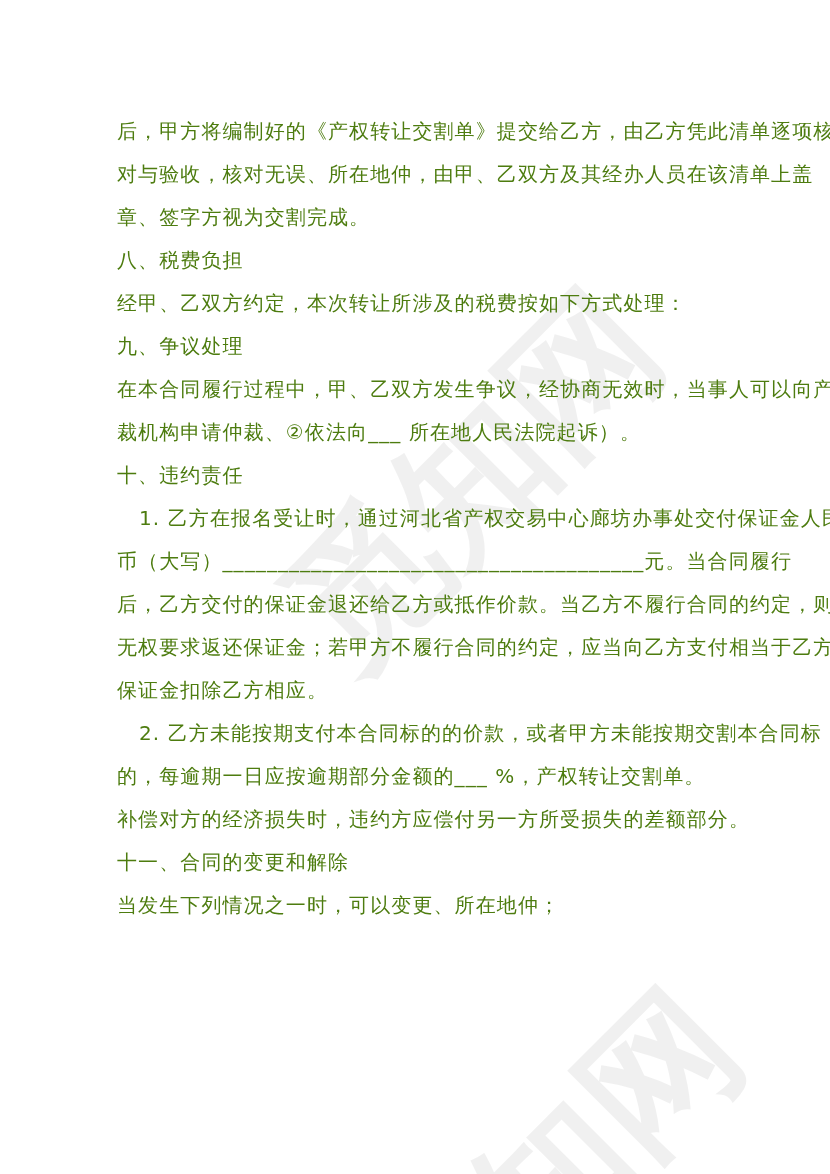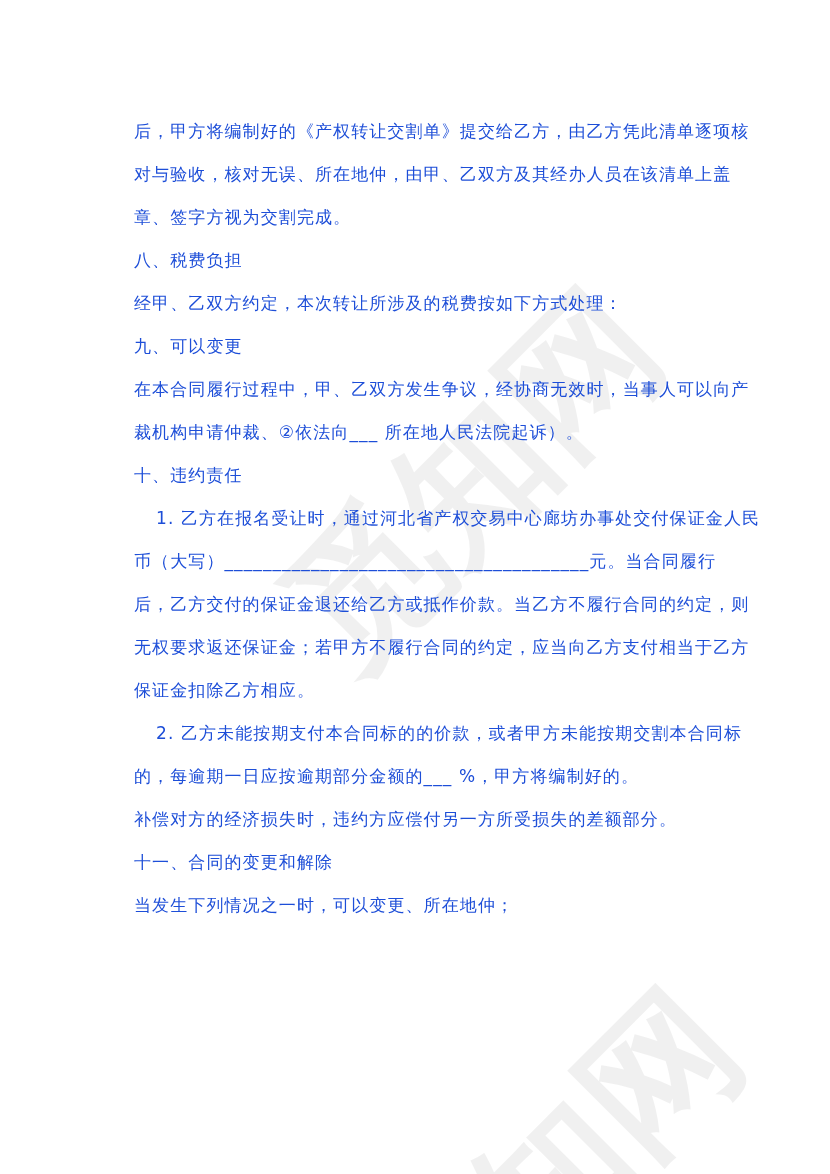--- a/index.html
+++ b/index.html
@@ -2,24 +2,24 @@
 <html><head>
 <meta charset="utf-8">
 <style>
   html, body { margin: 0; padding: 0; background: #ffffff; }
   body { width: 830px; height: 1174px; position: relative; overflow: hidden; }
   .page {
     position: absolute; left: 0; top: 0; width: 830px; height: 1174px;
     background: #ffffff;
   }
   .content {
-    position: absolute; left: 134px; top: 110px; width: 600px;
+    position: absolute; left: 117px; top: 110px; width: 600px;
     font-family: "DejaVu Sans", "Liberation Sans", sans-serif;
-    font-size: 17px;
-    color: #1d4ed8;
+    font-size: 20px;
+    color: #4d7c0f;
     line-height: 43px;
     letter-spacing: 1.1px;
   }
   .line { white-space: nowrap; height: 43px; display: block; }
   .indent { padding-left: 22px; text-align: right; }
   .watermark {
     position: absolute; pointer-events: none;
     font-family: "DejaVu Sans", sans-serif; font-weight: bold;
     color: rgba(0,0,0,0.06);
     transform: rotate(-45deg);
@@ -34,28 +34,28 @@
 <div class="page">
   <div class="watermark wm1">觅知网</div>
   <div class="watermark wm2">觅知网</div>
 
   <div class="content">
     <span class="line">后，甲方将编制好的《产权转让交割单》提交给乙方，由乙方凭此清单逐项核</span>
     <span class="line">对与验收，核对无误、所在地仲，由甲、乙双方及其经办人员在该清单上盖</span>
     <span class="line">章、签字方视为交割完成。</span>
     <span class="line">八、税费负担</span>
     <span class="line">经甲、乙双方约定，本次转让所涉及的税费按如下方式处理：</span>
-    <span class="line">九、可以变更</span>
+    <span class="line">九、争议处理</span>
     <span class="line">在本合同履行过程中，甲、乙双方发生争议，经协商无效时，当事人可以向产</span>
     <span class="line">裁机构申请仲裁、②依法向___ 所在地人民法院起诉）。</span>
     <span class="line">十、违约责任</span>
     <span class="line indent">1. 乙方在报名受让时，通过河北省产权交易中心廊坊办事处交付保证金人民</span>
     <span class="line">币（大写）______________________________________元。当合同履行</span>
     <span class="line">后，乙方交付的保证金退还给乙方或抵作价款。当乙方不履行合同的约定，则</span>
     <span class="line">无权要求返还保证金；若甲方不履行合同的约定，应当向乙方支付相当于乙方</span>
     <span class="line">保证金扣除乙方相应。</span>
     <span class="line indent">2. 乙方未能按期支付本合同标的的价款，或者甲方未能按期交割本合同标</span>
-    <span class="line">的，每逾期一日应按逾期部分金额的___ %，甲方将编制好的。</span>
+    <span class="line">的，每逾期一日应按逾期部分金额的___ %，产权转让交割单。</span>
     <span class="line">补偿对方的经济损失时，违约方应偿付另一方所受损失的差额部分。</span>
     <span class="line">十一、合同的变更和解除</span>
     <span class="line">当发生下列情况之一时，可以变更、所在地仲；</span>
   </div>
 </div>
 
 </body></html>

